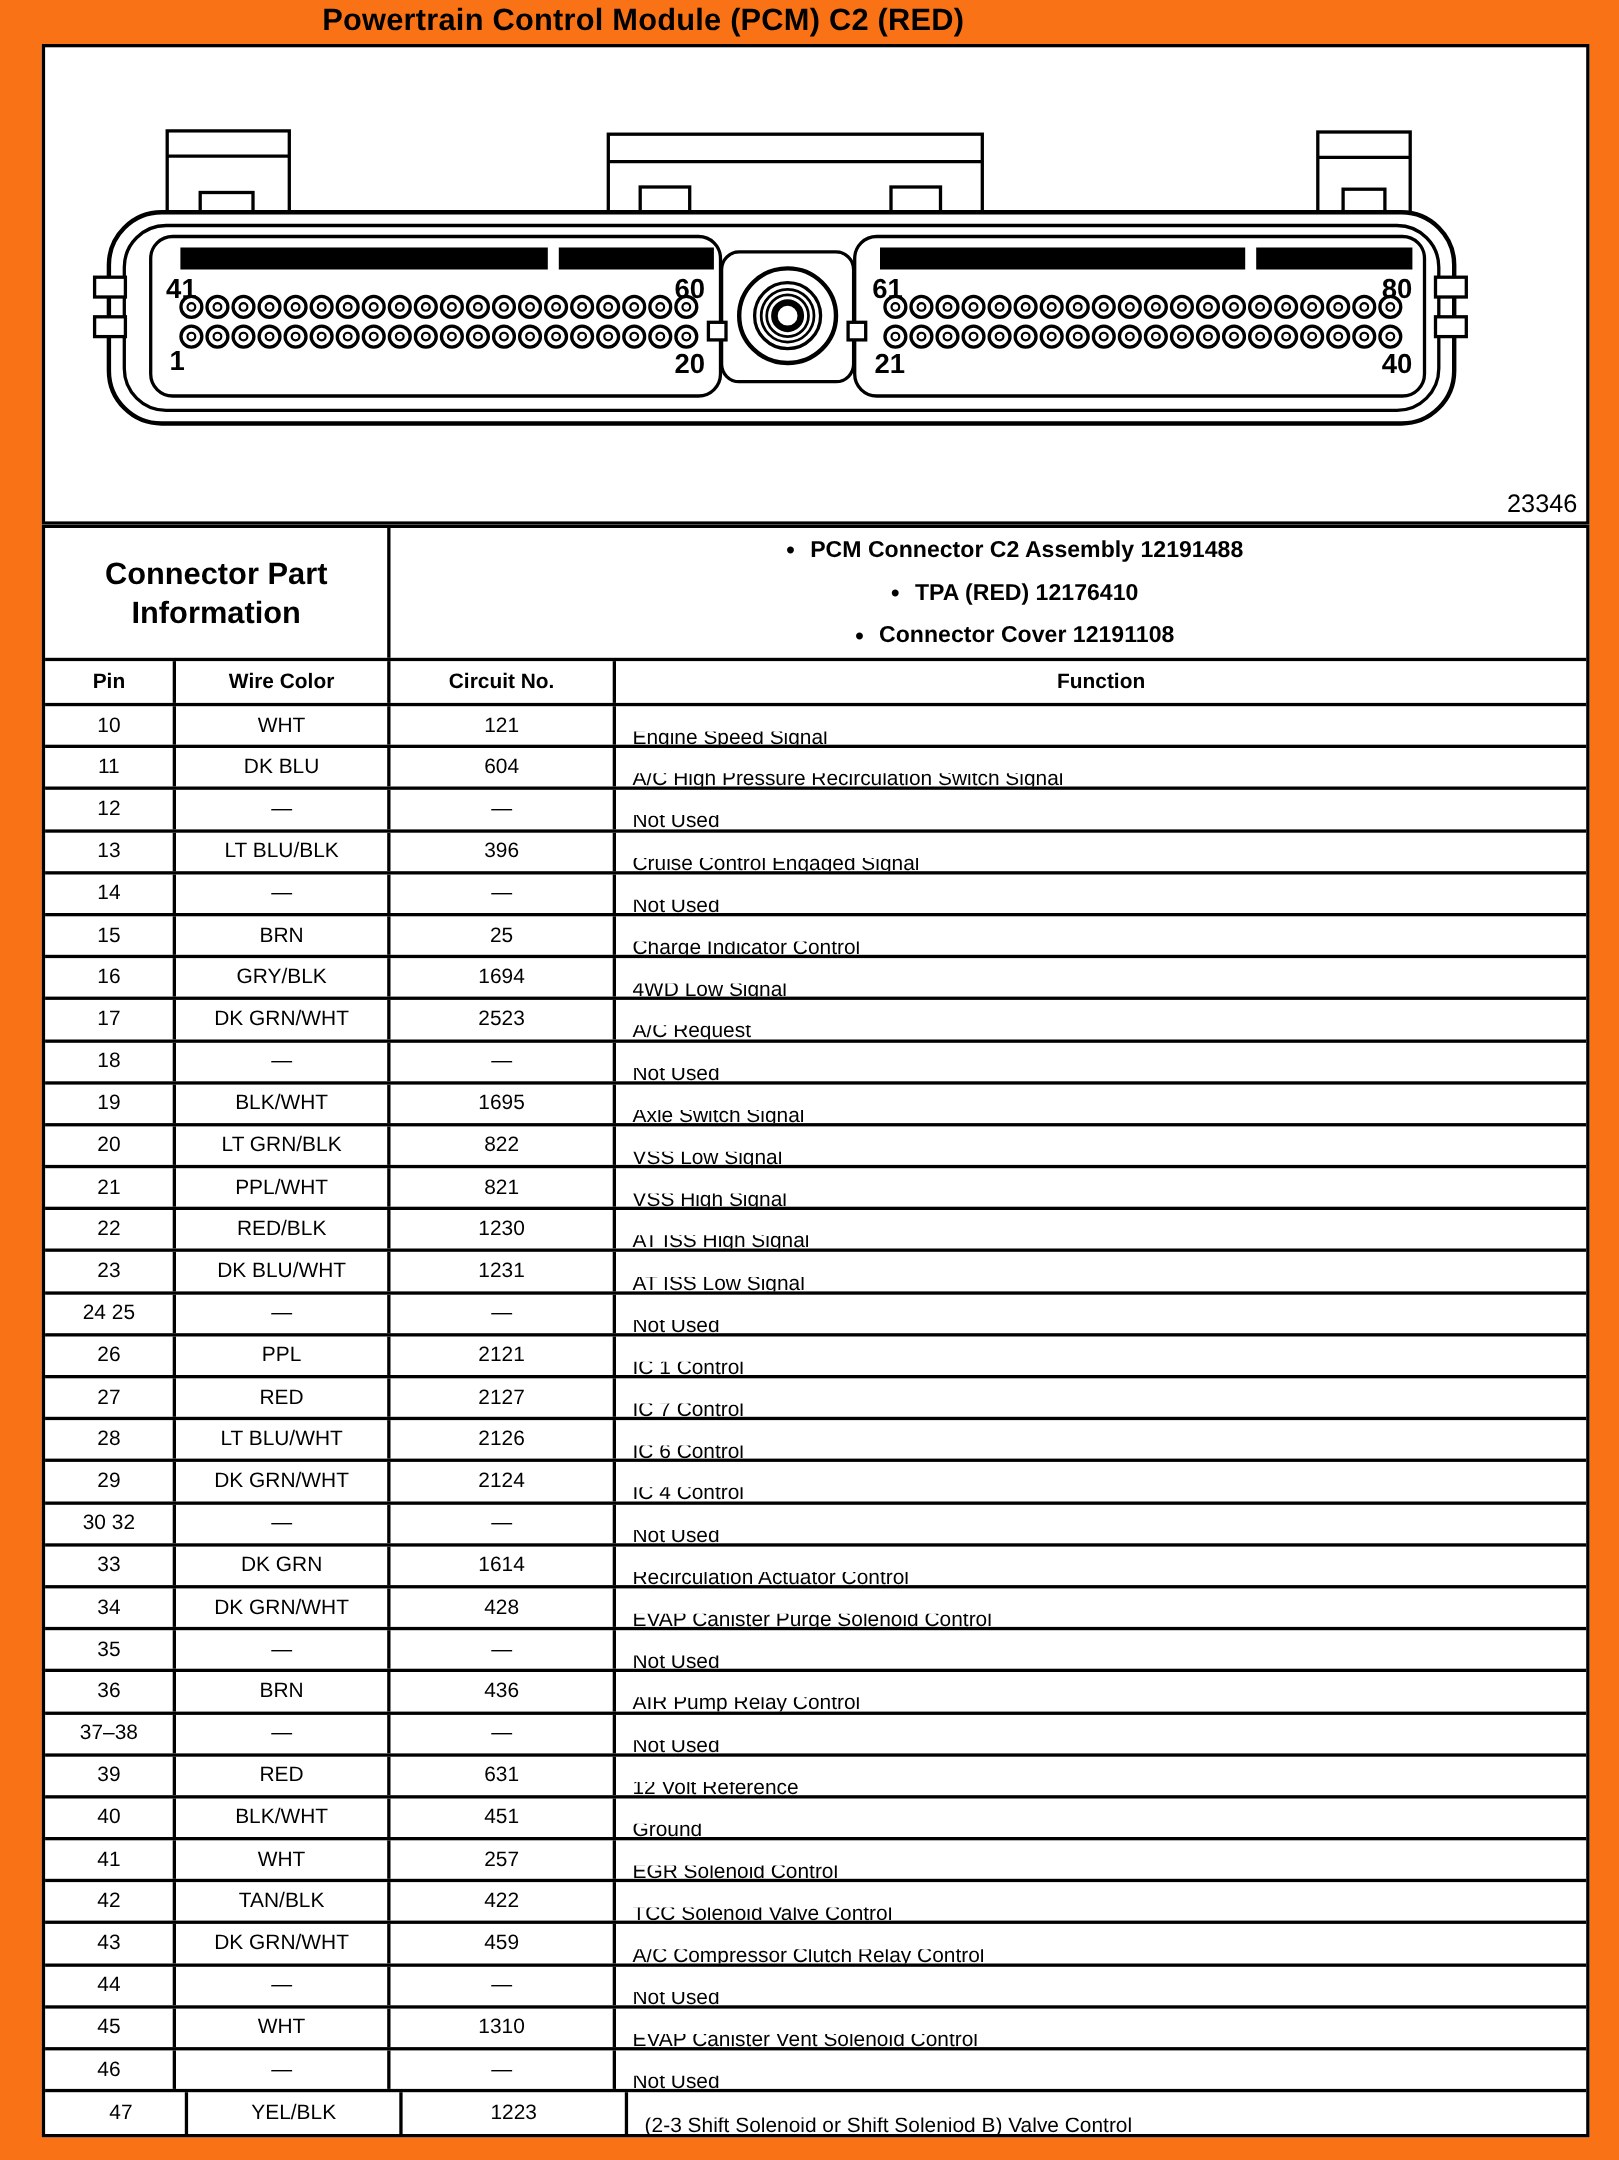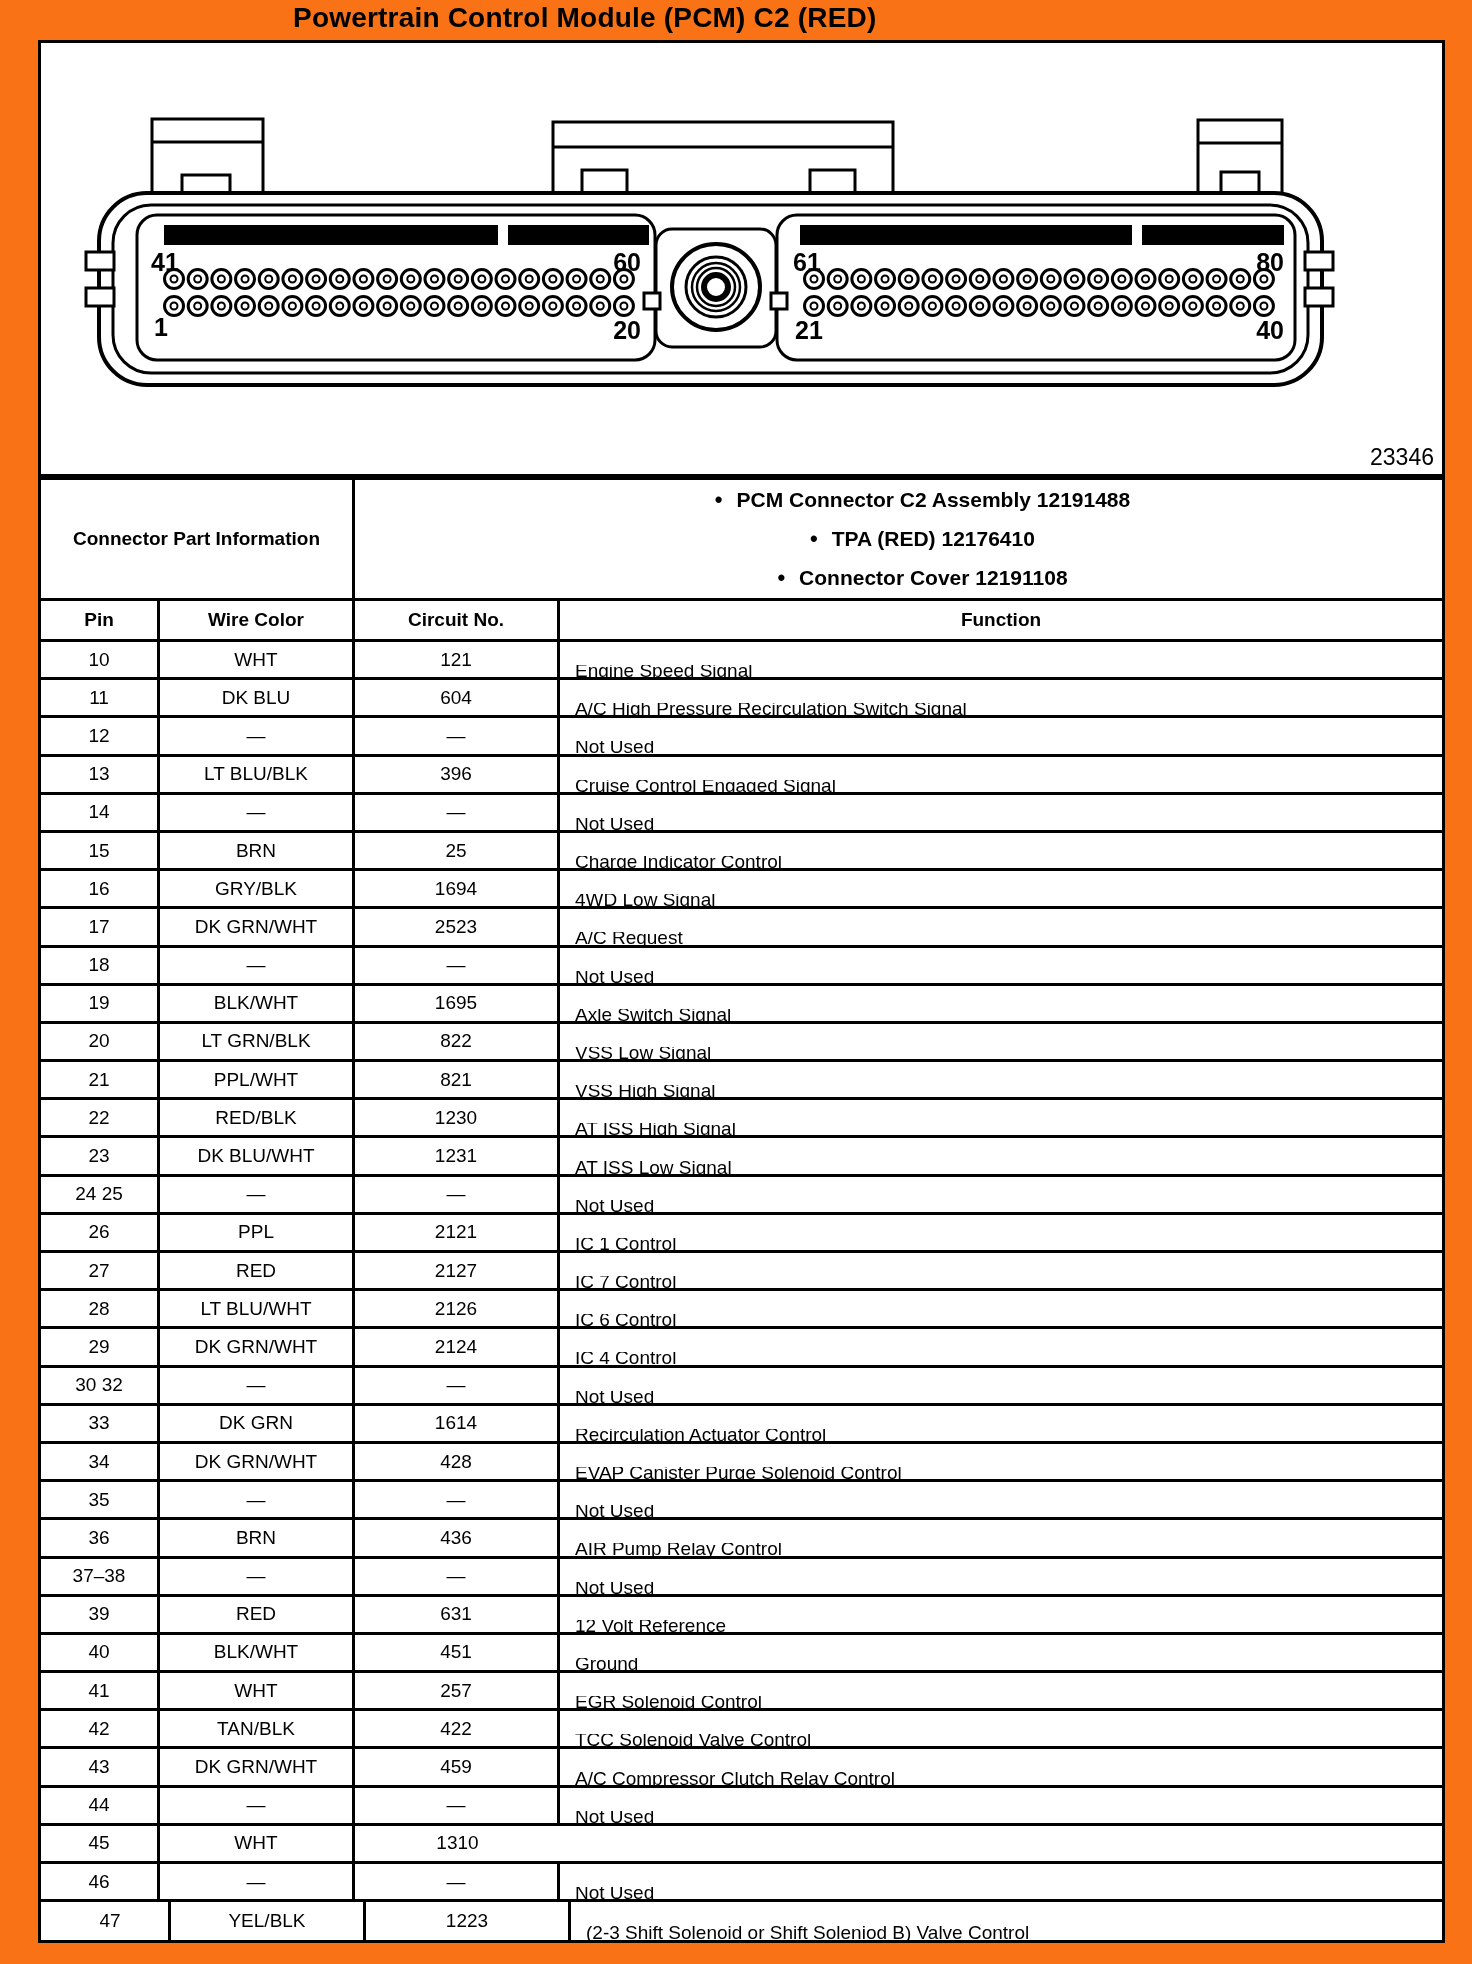--- a/index.html
+++ b/index.html
@@ -8,21 +8,21 @@
 
   .title{position:absolute;left:293px;top:2px;font-size:28px;font-weight:700;letter-spacing:.2px;white-space:nowrap;}
 
   .figure-box{position:absolute;left:38px;top:40px;width:1407px;height:437px;border:3px solid #000;box-sizing:border-box;background:#fff;}
   .figure-box svg{display:block;width:100%;height:100%;}
   .fig-num{position:absolute;right:8px;bottom:3px;font-size:23px;font-weight:400;}
 
   .pin-table{position:absolute;left:38px;top:477px;width:1407px;border:3px solid #000;box-sizing:border-box;background:#fff;}
 
   .info-row{display:grid;grid-template-columns:314px 1fr;border-bottom:3px solid #000;height:118px;}
-  .info-head{border-right:3px solid #000;display:flex;align-items:center;justify-content:center;text-align:center;font-weight:700;font-size:19px;line-height:1.25;}
+  .info-head{border-right:3px solid #000;display:flex;align-items:center;justify-content:center;text-align:center;font-weight:700;font-size:28px;line-height:1.25;}
   .info-bullets{display:flex;flex-direction:column;justify-content:center;padding-left:48px;gap:13px;align-items:center;}
   .bullet-item{font-weight:700;font-size:21px;display:flex;align-items:center;}
   .bullet-item::before{content:"\2022";font-size:22px;margin-right:14px;}
 
   .hdr-row{display:grid;grid-template-columns:119px 195px 205px 1fr;border-bottom:3px solid #000;height:38px;}
   .hdr-row > div{display:flex;align-items:center;justify-content:center;font-weight:700;font-size:19px;}
   .hdr-row > div:not(:last-child){border-right:3px solid #000;}
 
   .tr{display:grid;grid-template-columns:119px 195px 205px 1fr;height:38.2px;border-bottom:3px solid #000;box-sizing:border-box;}
   .tr:last-child{border-bottom:none;padding-left:11px;}
@@ -497,20 +497,21 @@
     <div class="td c-pin">44</div>
     <div class="td c-wire">—</div>
     <div class="td c-circ">—</div>
     <div class="td c-func">Not Used</div>
   </div>
 
   <div class="tr">
     <div class="td c-pin">45</div>
     <div class="td c-wire">WHT</div>
     <div class="td c-circ">1310</div>
+    <div class="td c-func">EVAP Canister Vent Solenoid Control</div>
   </div>
 
   <div class="tr">
     <div class="td c-pin">46</div>
     <div class="td c-wire">—</div>
     <div class="td c-circ">—</div>
     <div class="td c-func">Not Used</div>
   </div>
 
   <div class="tr">

